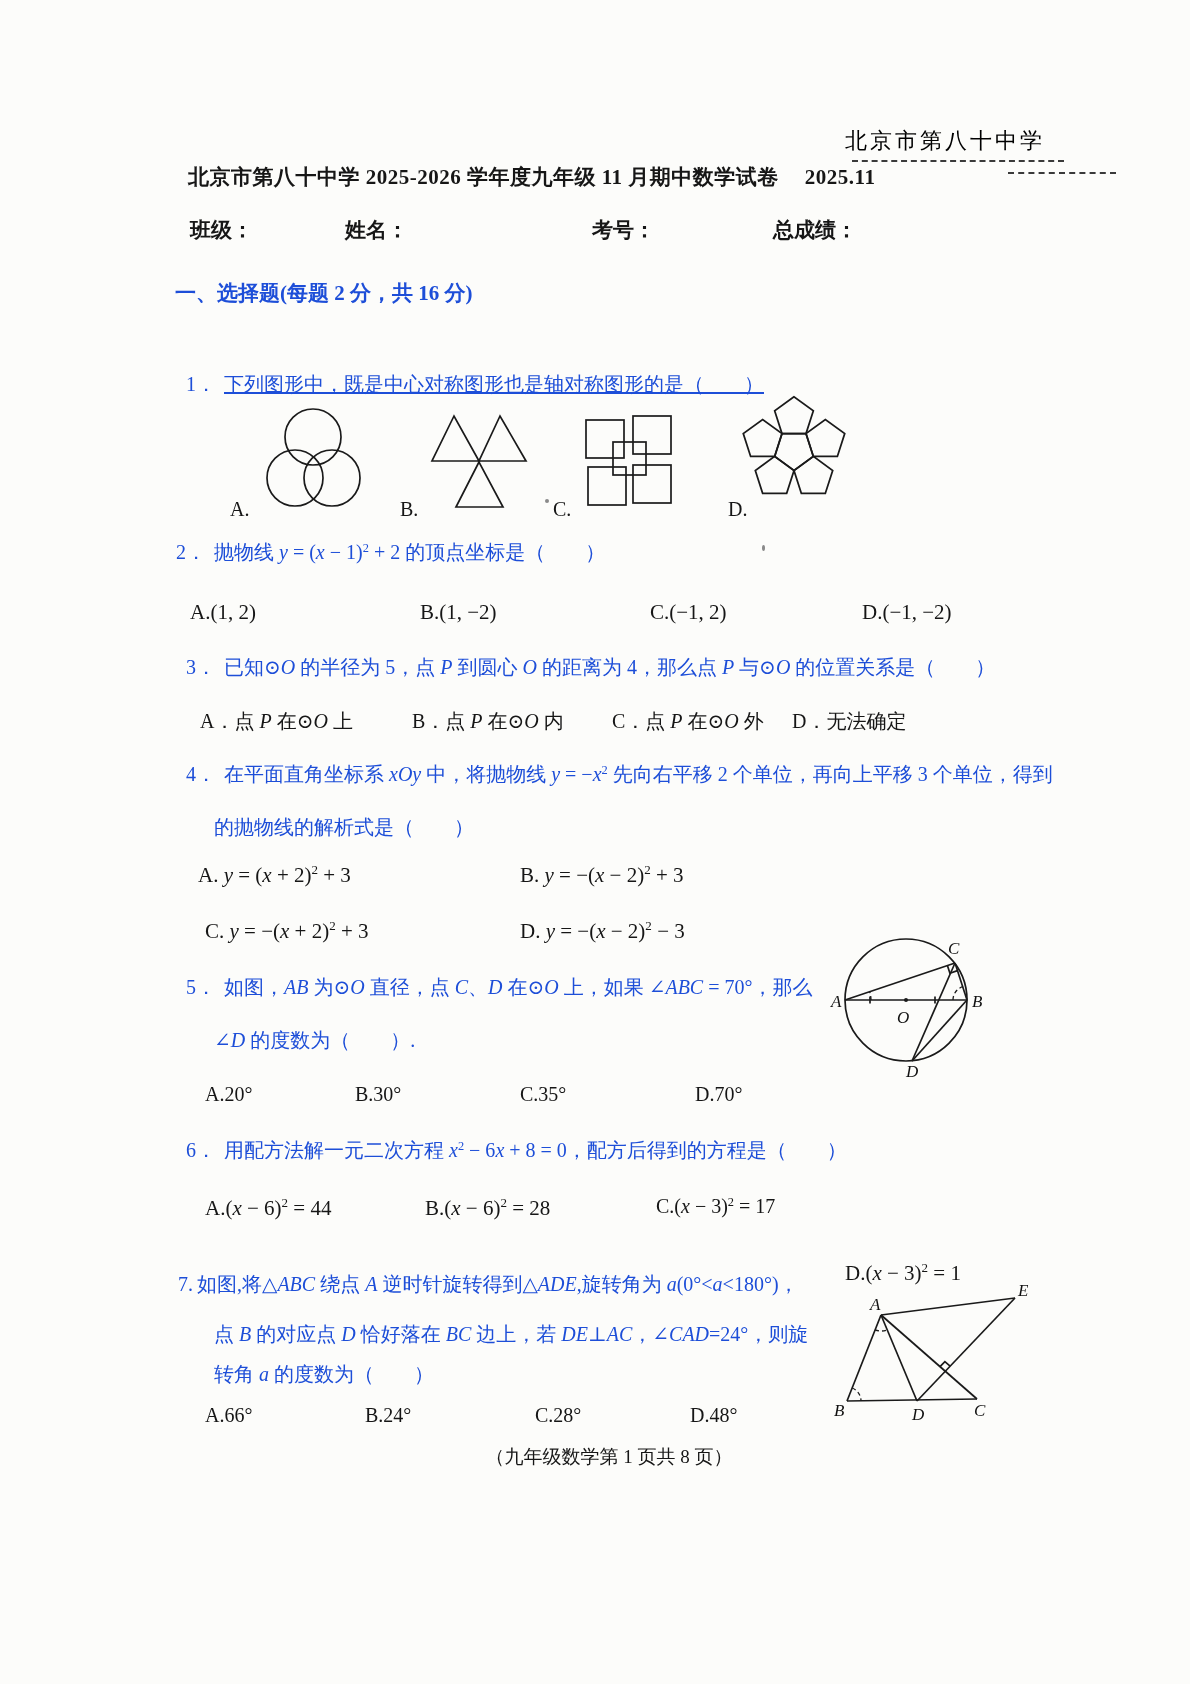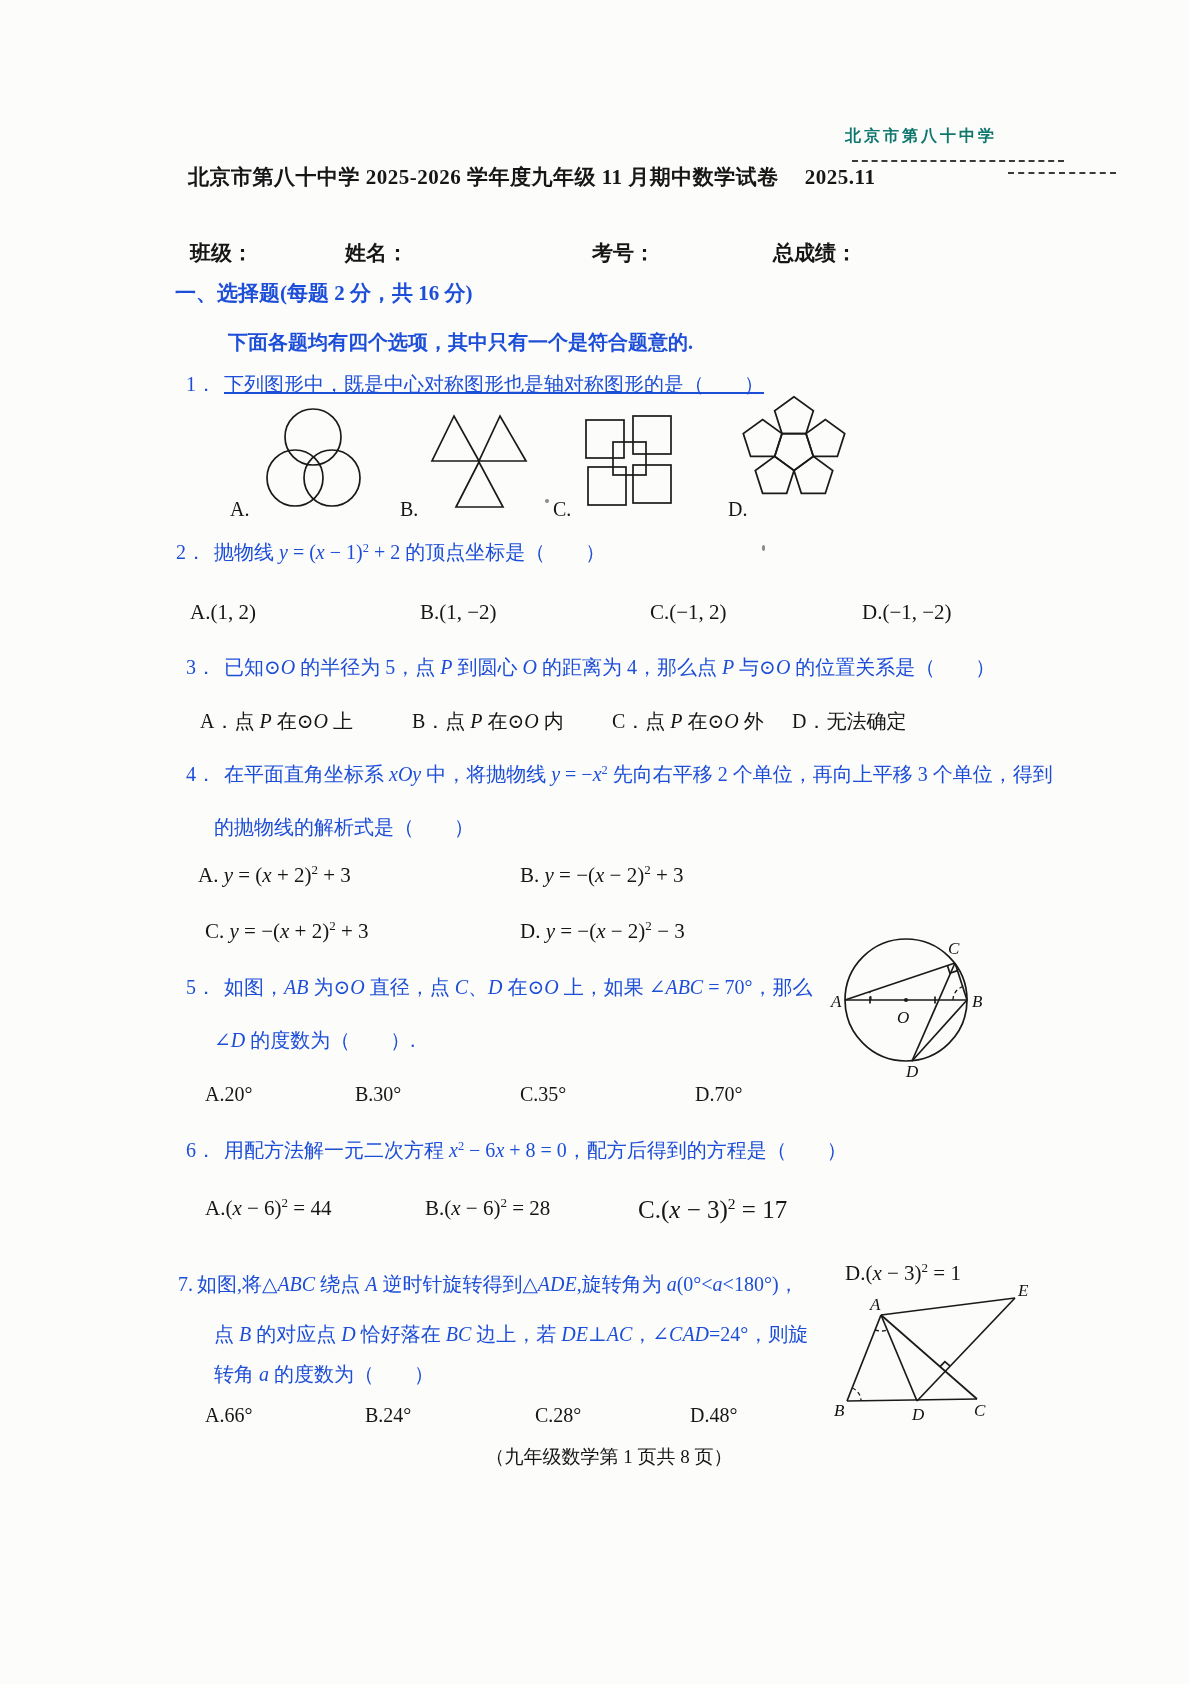--- a/index.html
+++ b/index.html
@@ -12,24 +12,24 @@
   .abs{position:absolute;white-space:nowrap;}
   .line{position:absolute;white-space:nowrap;font-size:20px;line-height:1.25;color:#1d4ed8;}
   .bold{font-weight:700;}
   .qnum{display:inline-block;margin-right:8px;}
   .seg-i{font-family:"Liberation Serif","DejaVu Serif",serif;font-style:italic;}
   .seg-r{font-family:"Liberation Serif","DejaVu Serif",serif;}
   .seg-sup{font-family:"Liberation Serif","DejaVu Serif",serif;font-size:0.62em;vertical-align:0.58em;}
   .opt{position:absolute;white-space:nowrap;font-size:20px;}
   .title-row{position:absolute;left:188px;top:163px;font-size:21px;font-weight:700;letter-spacing:0.5px;}
   .title-date{margin-left:26px;}
-  .stamp{position:absolute;left:845px;top:126px;font-size:16px;font-weight:700;letter-spacing:3px;color:#0f766e;}
+  .stamp{position:absolute;left:845px;top:126px;font-size:22px;font-weight:400;letter-spacing:3px;color:#000000;}
   .stamp-dash{position:absolute;border-top:2px dashed #3a3a3a;height:0;}
   .fields{position:absolute;top:216px;left:0;width:1190px;height:30px;font-size:21px;font-weight:700;}
-  .fields span{position:absolute;top:0;margin-top:23px;}
+  .fields span{position:absolute;top:0;}
   .figlab{font-family:"Liberation Serif","DejaVu Serif",serif;font-style:italic;font-size:17px;fill:#111;}
   .figlab-o{font-family:"Liberation Serif","DejaVu Serif",serif;font-style:italic;font-size:17px;fill:#111;}
   svg{position:absolute;overflow:visible;}
   svg .sh{fill:none;stroke:#1a1a1a;stroke-width:1.7;}
   svg .shd{fill:none;stroke:#1a1a1a;stroke-width:1.3;stroke-dasharray:4 3;}
   .optlabel{font-size:20px;}
   .footer{position:absolute;left:0;top:1444px;width:1190px;text-align:center;font-size:19px;transform:translateX(14px);}
   .speck{position:absolute;background:#8a8a8a;border-radius:50%;}
 </style>
 </head>
@@ -48,21 +48,20 @@
   </div>
 
   <div class="fields">
     <span style="left:190px;">班级：</span>
     <span style="left:345px;">姓名：</span>
     <span style="left:592px;">考号：</span>
     <span style="left:773px;">总成绩：</span>
   </div>
 
   <div class="line bold" style="left:175px;top:280px;font-size:21px;">一、选择题(每题 2 分，共 16 分)</div>
-  <div class="line bold" style="left:228px;top:330px;">下面各题均有四个选项，其中只有一个是符合题意的.</div>
 
   <div class="line" style="left:186px;top:372px;text-decoration:underline;">
     <span class="qnum">1．</span><span><span>下列图形中，既是中心对称图形也是轴对称图形的是（　　）</span></span>
   </div>
 
   <svg style="left:265px;top:406px;" width="98" height="105" viewBox="0 0 98 105">
     <circle class="sh" cx="48" cy="31" r="28"></circle>
     <circle class="sh" cx="30" cy="72" r="28"></circle>
     <circle class="sh" cx="67" cy="72" r="28"></circle>
   </svg>
@@ -151,21 +150,21 @@
     <text class="figlab" x="118" y="24">C</text>
     <text class="figlab" x="76" y="147">D</text>
     <text class="figlab-o" x="67" y="93">O</text>
   </svg>
 
   <div class="line" style="left:186px;top:1138px;">
     <span class="qnum">6．</span><span><span>用配方法解一元二次方程 </span><span class="seg-i">x</span><span class="seg-sup">2</span><span class="seg-r"> − 6</span><span class="seg-i">x</span><span class="seg-r"> + 8 = 0</span><span>，配方后得到的方程是（　　）</span></span>
   </div>
   <div class="opt" style="left:205px;top:1195px;font-size:21px;"><span class="seg-r">A.</span><span class="seg-r">(</span><span class="seg-i">x</span><span class="seg-r"> − 6)</span><span class="seg-sup">2</span><span class="seg-r"> = 44</span></div>
   <div class="opt" style="left:425px;top:1195px;font-size:21px;"><span class="seg-r">B.</span><span class="seg-r">(</span><span class="seg-i">x</span><span class="seg-r"> − 6)</span><span class="seg-sup">2</span><span class="seg-r"> = 28</span></div>
-  <div class="opt" style="left:638px;top:1195px;font-size:25px;"><span class="seg-r">C.</span><span class="seg-r">(</span><span class="seg-i">x</span><span class="seg-r"> − 3)</span><span class="seg-sup">2</span><span class="seg-r"> = 17</span></div>
+  <div class="opt" style="left:656px;top:1195px;font-size:20px;"><span class="seg-r">C.</span><span class="seg-r">(</span><span class="seg-i">x</span><span class="seg-r"> − 3)</span><span class="seg-sup">2</span><span class="seg-r"> = 17</span></div>
   <div class="opt" style="left:845px;top:1260px;font-size:21px;"><span class="seg-r">D.</span><span class="seg-r">(</span><span class="seg-i">x</span><span class="seg-r"> − 3)</span><span class="seg-sup">2</span><span class="seg-r"> = 1</span></div>
 
   <div class="line" style="left:178px;top:1272px;">
     <span class="qnum" style="margin-right:4px;">7.</span><span><span>如图,将</span><span class="seg-r">△</span><span class="seg-i">ABC</span><span> 绕点 </span><span class="seg-i">A</span><span> 逆时针旋转得到</span><span class="seg-r">△</span><span class="seg-i">ADE</span><span>,旋转角为 </span><span class="seg-i">a</span><span class="seg-r">(0°&lt;</span><span class="seg-i">a</span><span class="seg-r">&lt;180°)</span><span>，</span></span>
   </div>
   <div class="line" style="left:214px;top:1322px;">
     <span><span>点 </span><span class="seg-i">B</span><span> 的对应点 </span><span class="seg-i">D</span><span> 恰好落在 </span><span class="seg-i">BC</span><span> 边上，若 </span><span class="seg-i">DE</span><span class="seg-r">⊥</span><span class="seg-i">AC</span><span>，</span><span class="seg-r">∠</span><span class="seg-i">CAD</span><span class="seg-r">=24°</span><span>，则旋</span></span>
   </div>
   <div class="line" style="left:214px;top:1362px;">
     <span><span>转角 </span><span class="seg-i">a</span><span> 的度数为（　　）</span></span>

